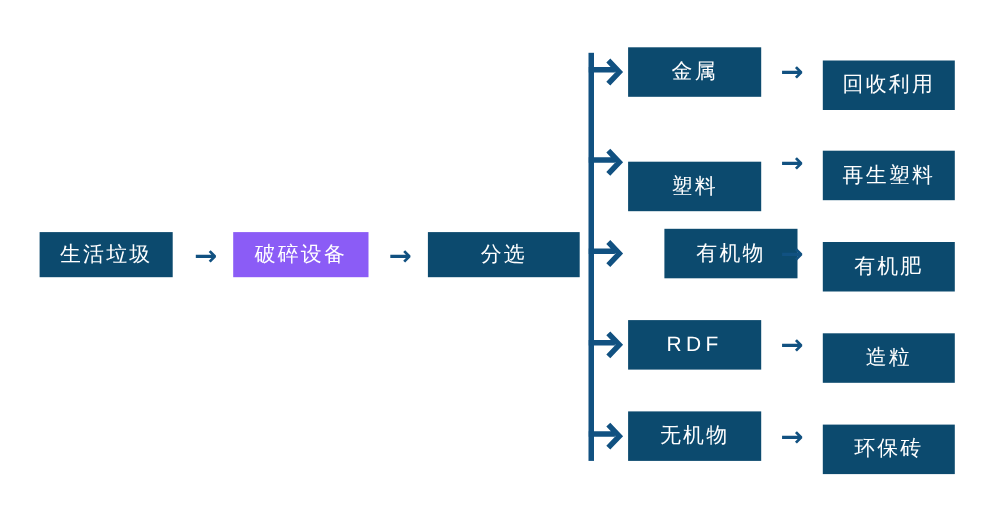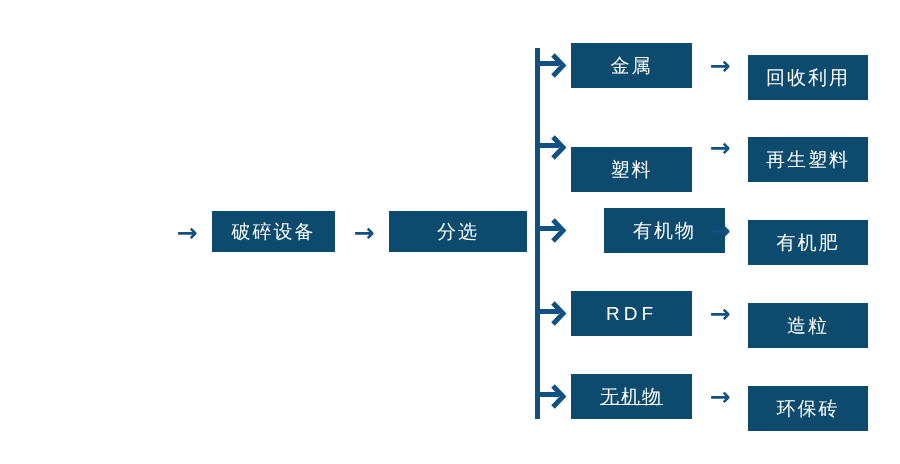--- a/index.html
+++ b/index.html
@@ -28,21 +28,21 @@
     display: flex;
     align-items: center;
     justify-content: center;
     letter-spacing: 2px;
     font-size: 19px;
     line-height: 1;
     white-space: nowrap;
     box-sizing: border-box;
   }
   .node.accent {
-    background: #0c4a6e;
+    background: #8b5cf6;
   }
   .node.latin {
     letter-spacing: 4px;
     font-size: 19px;
     text-align: center;
   }
   .arrow {
     position: absolute;
     color: #115181;
     font-size: 25px;
@@ -75,20 +75,21 @@
   .row-mid   { left: 571px; width: 121px; height: 45px; }
   .row-right { left: 748px; width: 120px; height: 45px; margin-top: 12px; }
   .row-arrow { left: 700px; width: 40px;  height: 45px; }
   .row-conn  { left: 535px; width: 38px;  height: 45px; }
 </style>
 </head>
 <body>
 
 <div id="diagram">
 
+  <div class="node" id="node-waste">生活垃圾</div>
 
   <div class="arrow" id="arrow-waste">→</div>
 
   <div class="node accent" id="node-crusher">破碎设备</div>
 
   <div class="arrow" id="arrow-crusher">→</div>
 
   <div class="node" id="node-sorting">分选</div>
 
   <div class="trunk" id="trunk-line"></div>
@@ -127,17 +128,17 @@
   </div>
   <div class="node row-mid latin" style="top:291px;">RDF</div>
   <div class="arrow row-arrow" style="top:291px;">→</div>
   <div class="node row-right" style="top:291px;">造粒</div>
 
   <div class="branch-connector row-conn" style="top:374px;">
     <svg width="38" height="45" viewBox="0 0 38 45" aria-hidden="true">
       <path d="M0 20.5 H24 M18 12 L28 22.5 L18 33" fill="none" stroke="#115181" stroke-width="5"></path>
     </svg>
   </div>
-  <div class="node row-mid" style="top:374px;text-decoration:underline;">无机物</div>
+  <div class="node row-mid" style="top:374px;">无机物</div>
   <div class="arrow row-arrow" style="top:374px;">→</div>
   <div class="node row-right" style="top:374px;">环保砖</div>
 
 </div>
 
 </body></html>

